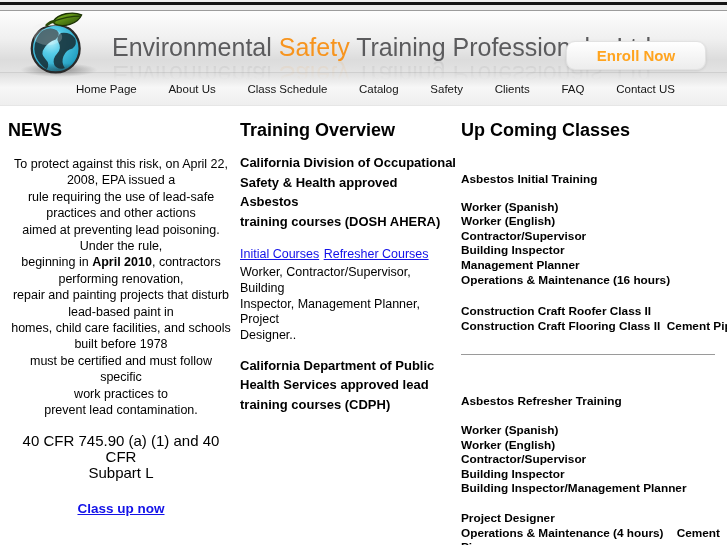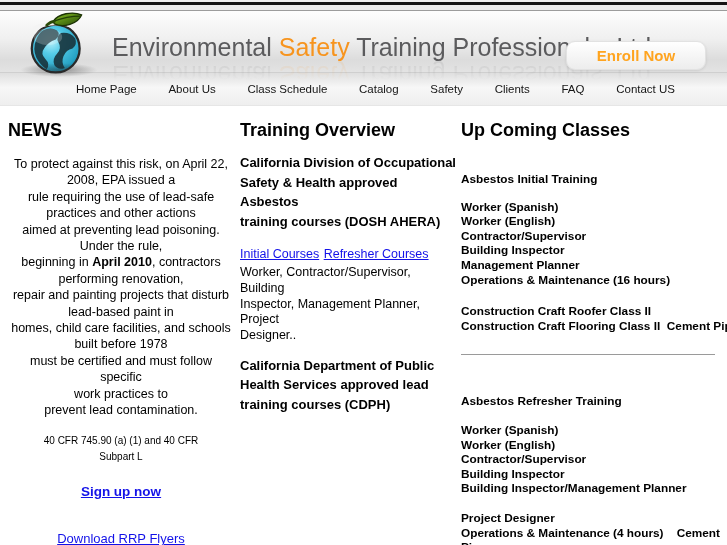--- a/index.html
+++ b/index.html
@@ -80,21 +80,21 @@
   }
 
   
   .news-body {
     margin: 15px 0 0 0;
     font-size: 12.5px; line-height: 16.4px;
     white-space: pre-line;
   }
   .news-cfr {
     margin: 14px 0 0 0;
-    font-size: 10px; line-height: 16.4px;
+    font-size: 15px; line-height: 16.4px;
     white-space: pre-line;
   }
   a.link { color: #1312e8; text-decoration: underline; cursor: pointer; }
   .signup-link { display: inline-block; margin-top: 19px; font-size: 13.5px; font-weight: bold; }
   .download-link { display: inline-block; margin-top: 31px; font-size: 13px; }
 
   
   .ov-bold {
     margin: 12px 0 0 0;
     font-size: 13px; font-weight: bold; line-height: 19.5px;
@@ -186,21 +186,21 @@
 performing renovation,
 repair and painting projects that disturb
 lead-based paint in
 homes, child care facilities, and schools
 built before 1978
 must be certified and must follow specific
 work practices to
 prevent lead contamination.</span></p>
     <p class="news-cfr">40 CFR 745.90 (a) (1) and 40 CFR
 Subpart L</p>
-    <a class="link signup-link">Sign up now</a><br>
+    <a class="link signup-link">Class up now</a><br>
     <a class="link download-link">Download RRP Flyers</a>
     
   </section>
 
   <section class="col col-overview">
     <h2>Training Overview</h2>
     <p class="ov-bold">California Division of Occupational
 Safety &amp; Health approved Asbestos
 training courses (DOSH AHERA)</p>
     <a class="link ov-link">Initial Courses</a>

